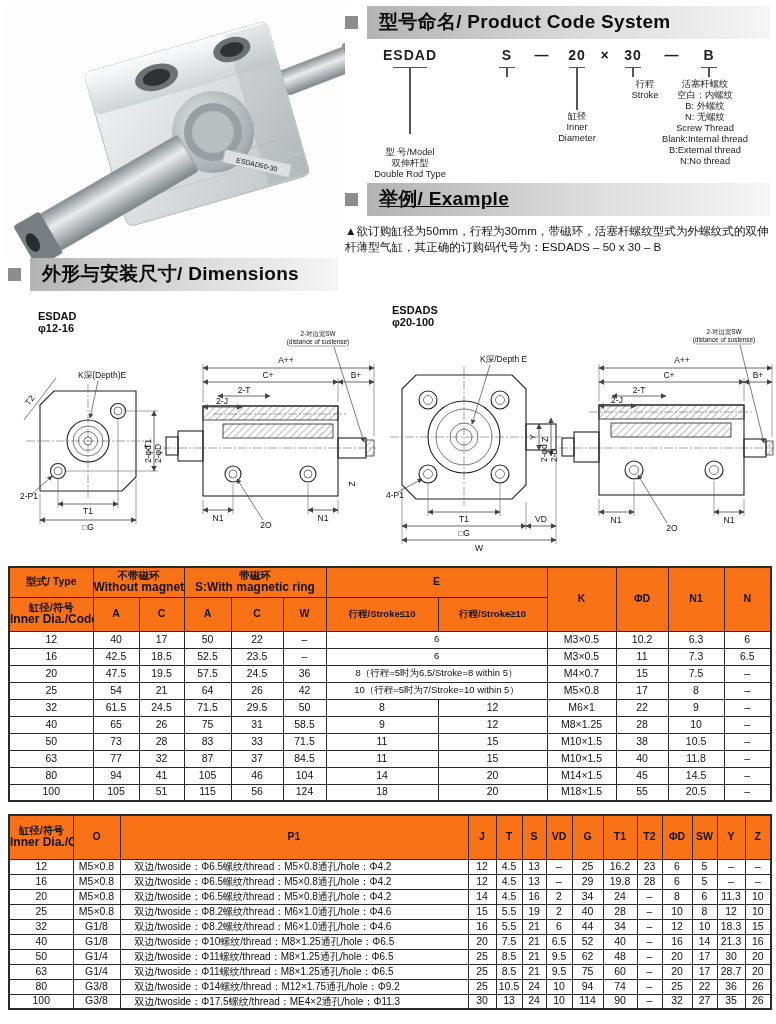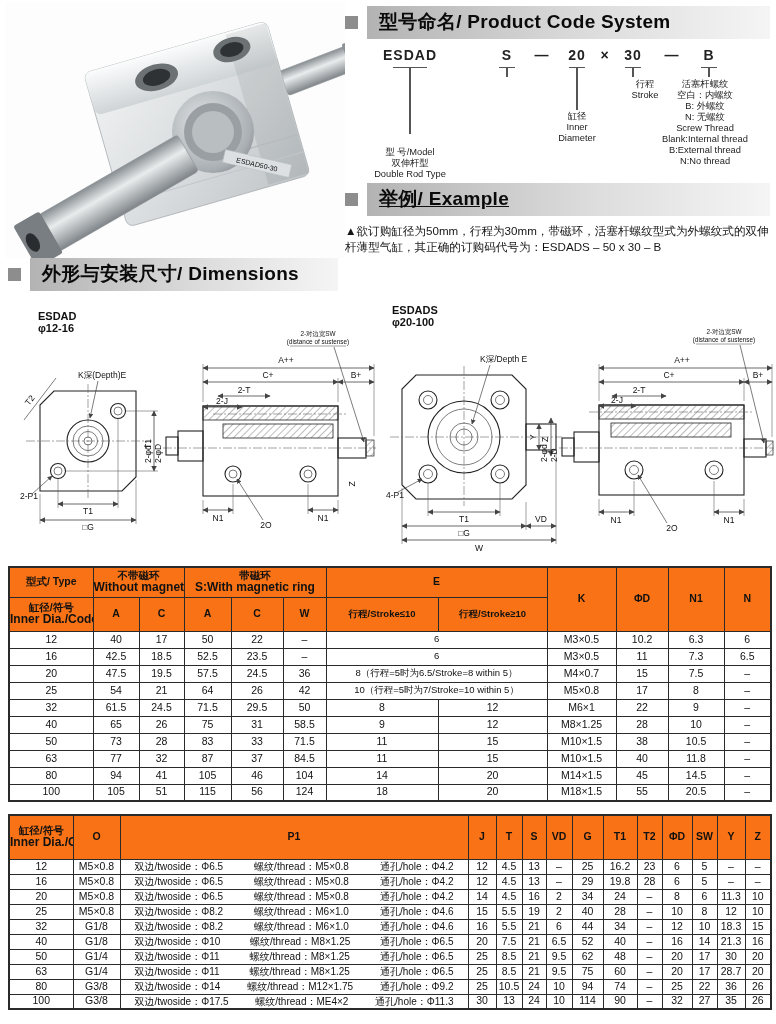--- a/index.html
+++ b/index.html
@@ -27,21 +27,21 @@
   th,td{border:1px solid #2a2a2a;text-align:center;vertical-align:middle;
         font-size:10.5px;line-height:1.1;padding:0;overflow:hidden;white-space:nowrap;}
   th{background:#f97316;font-weight:bold;color:#111;}
   th small{display:block;font-size:12px;}
   #t1 thead tr:first-child{height:30px;}
   #t1 thead tr:last-child{height:34px;}
   #t1 tbody tr{height:17px;}
   #t2 thead tr{height:44px;}
   #t2 tbody tr{height:15px;}
   td.espan{font-size:9.5px;}
-  .p1wrap{display:flex;justify-content:space-between;padding:0 14px;font-size:10px;}
+  .p1wrap{display:flex;padding:0 14px;font-size:10px;}
   
   svg text{fill:#111;}
   .ol{fill:none;stroke:#222;stroke-width:1.1;}
   .thin{fill:none;stroke:#444;stroke-width:.7;}
   .ext{stroke:#555;stroke-width:.55;}
   .cl{fill:none;stroke:#666;stroke-width:.6;stroke-dasharray:9 2 2 2;}
   .dimln{stroke:#444;stroke-width:.8;fill:none;}
   .dimt{font-size:8.5px;}
   .notet{font-size:6.4px;}
   .dtitle{font-size:11px;font-weight:bold;}

